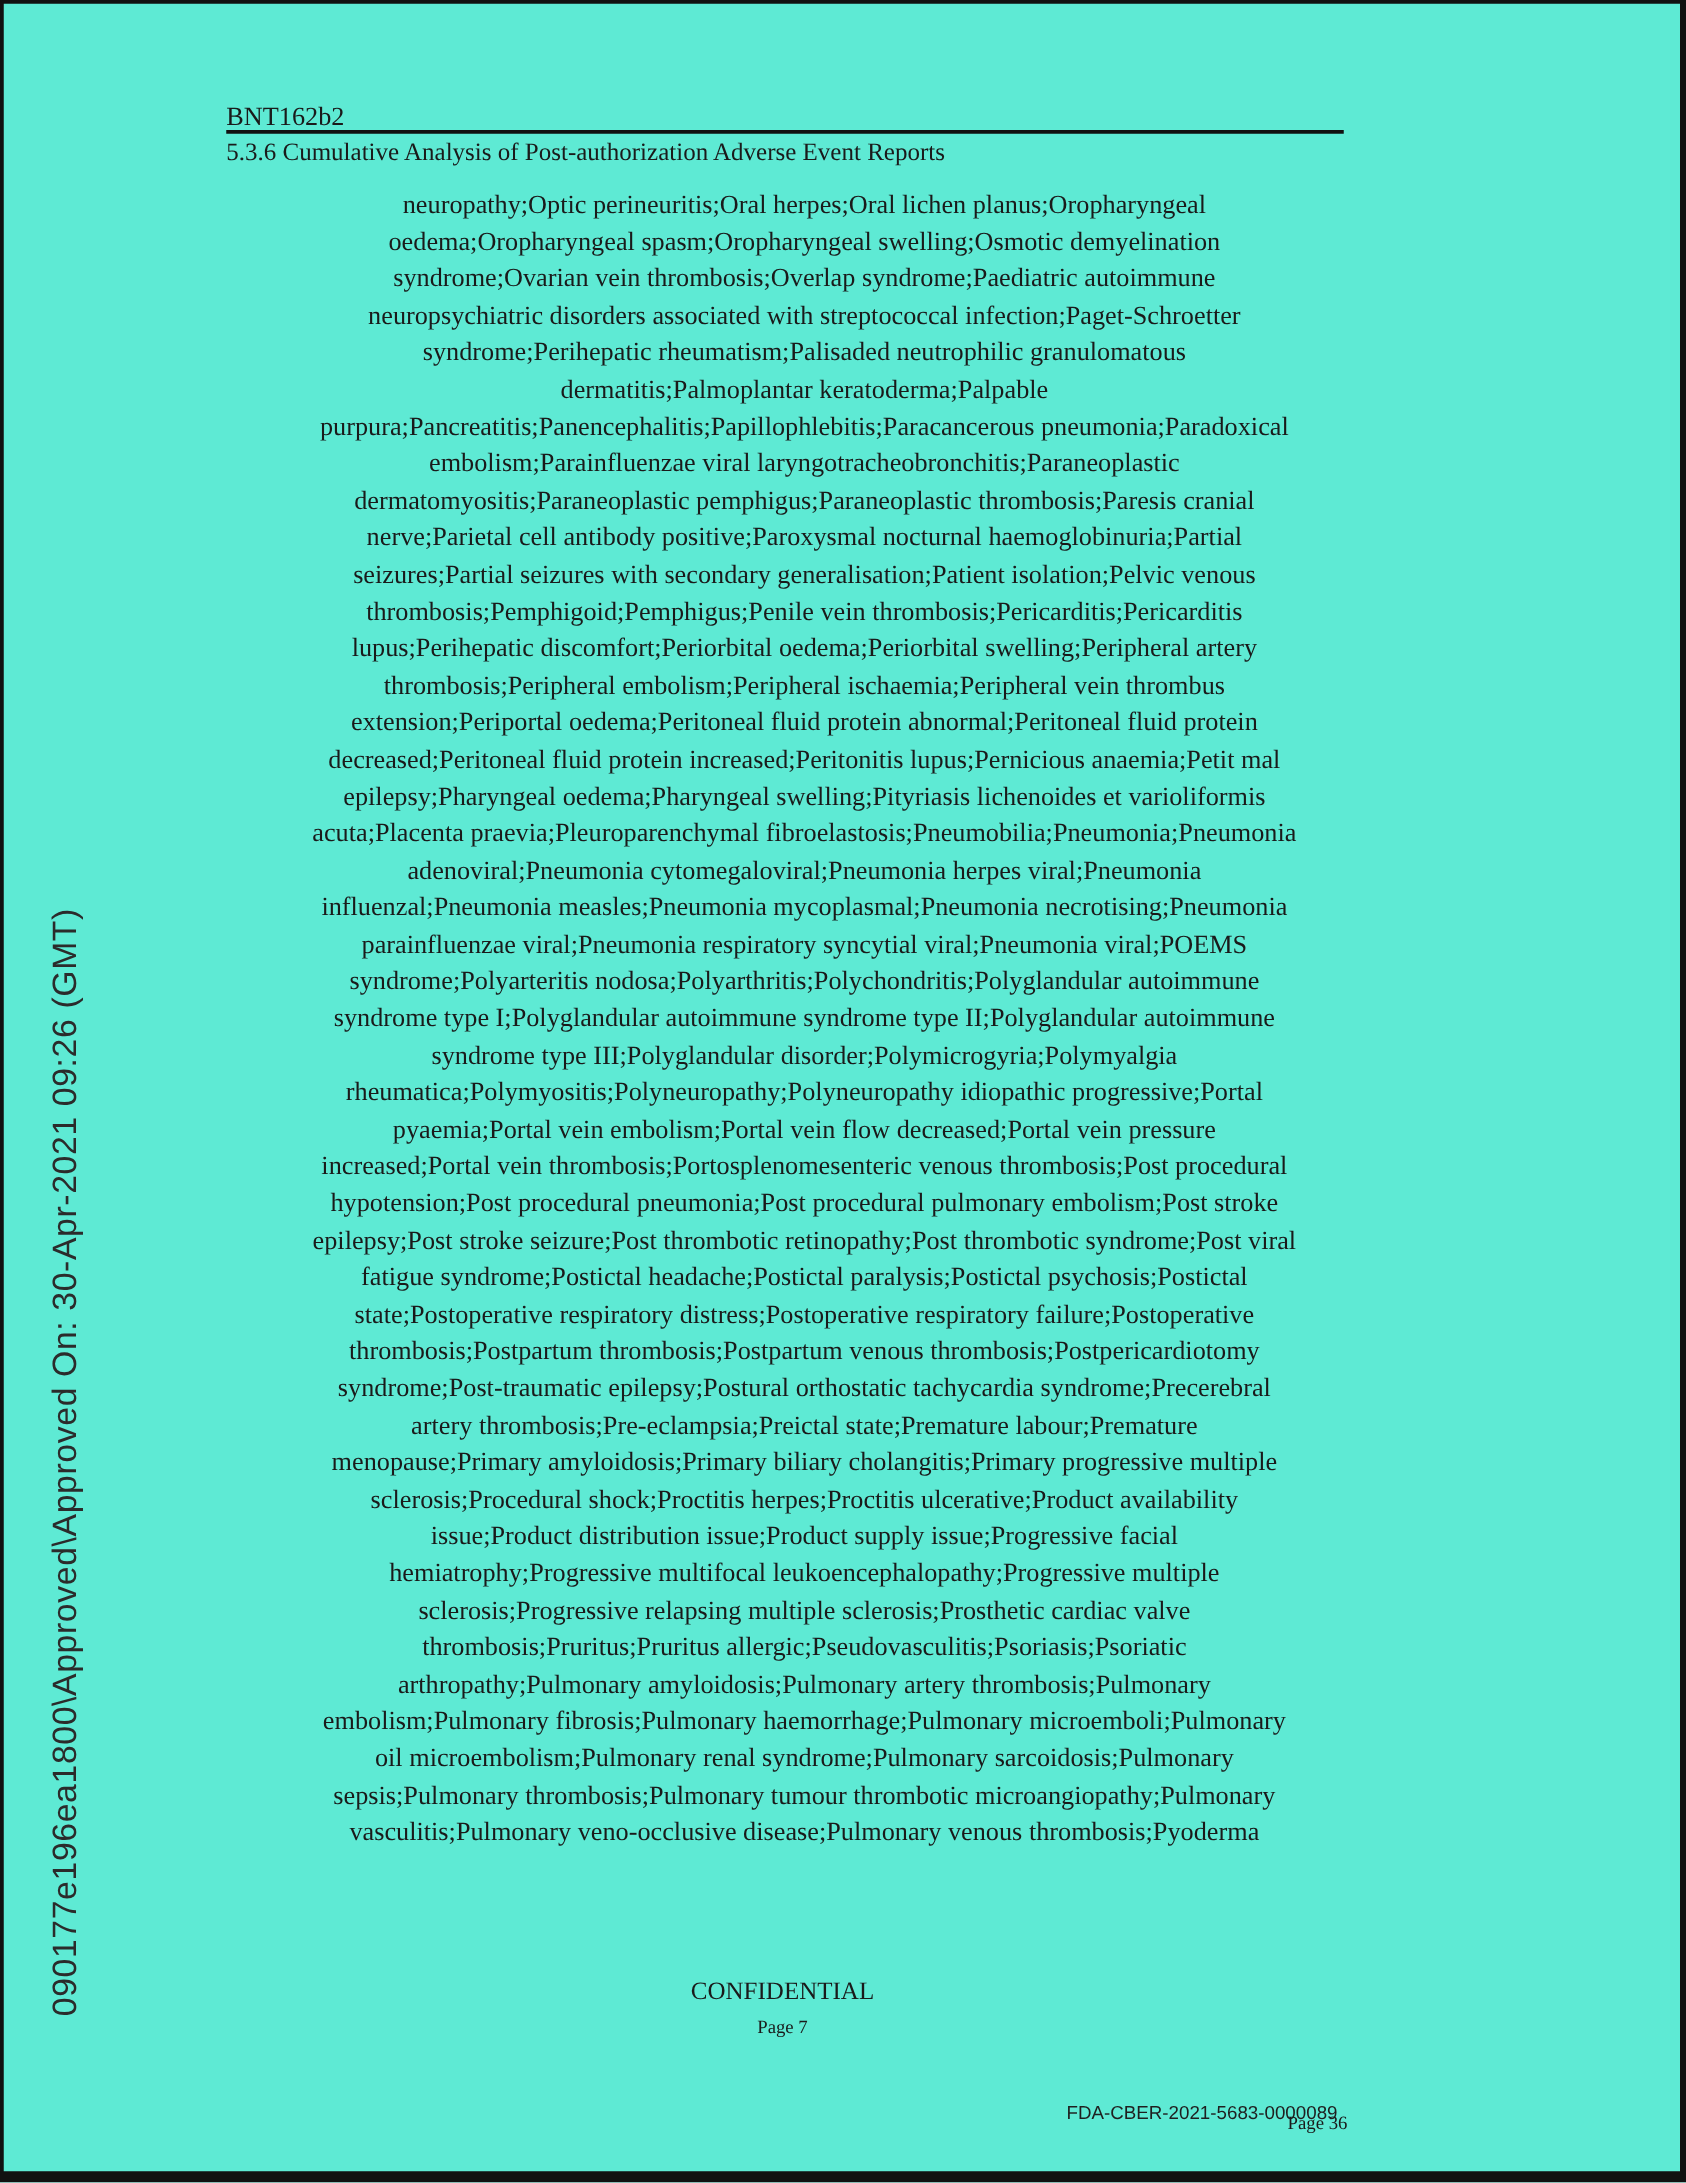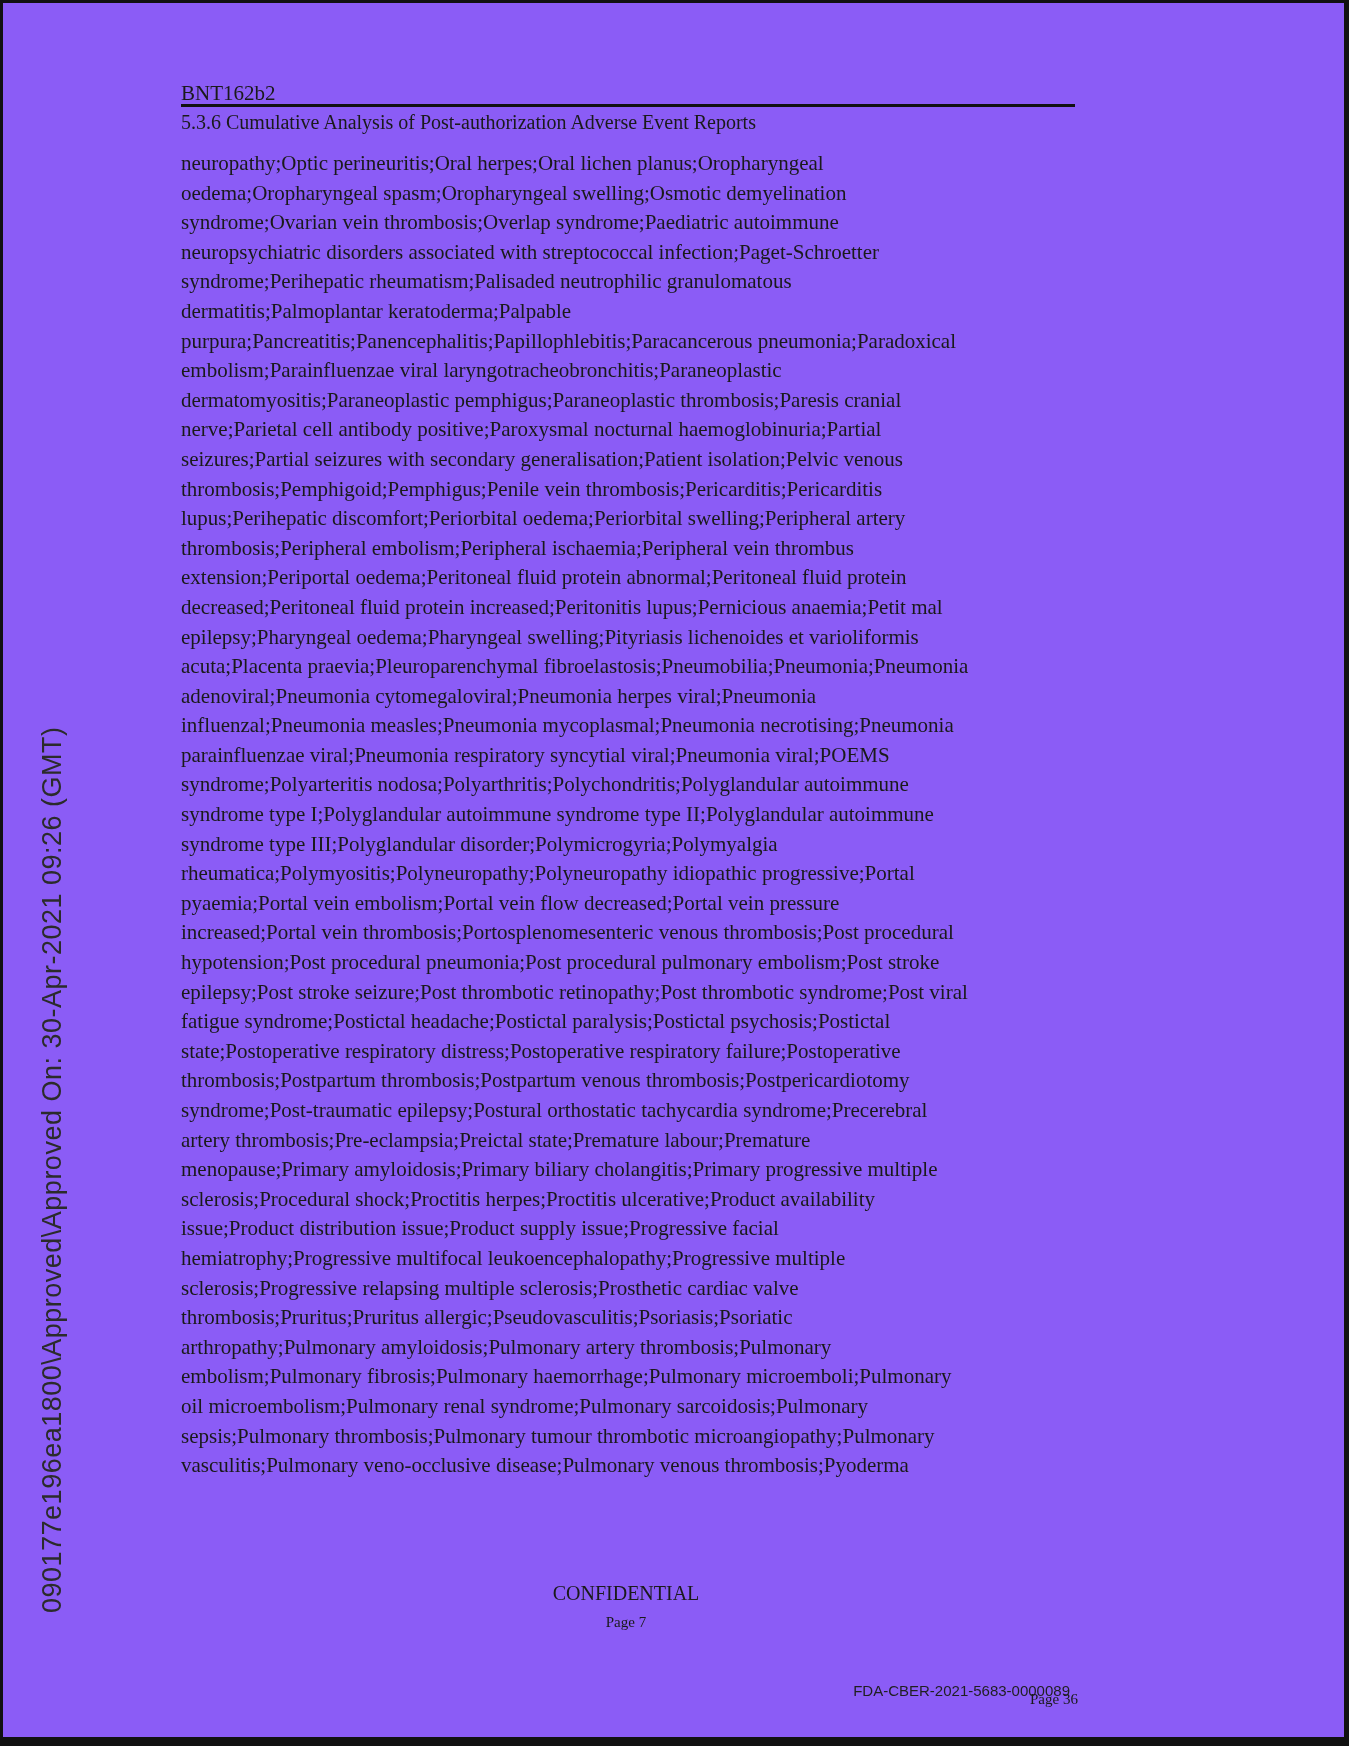--- a/index.html
+++ b/index.html
@@ -5,21 +5,21 @@
   html, body {
     margin: 0;
     padding: 0;
     background: #ffffff;
   }
   .page {
     position: relative;
     width: 1349px;
     height: 1746px;
     box-sizing: border-box;
-    background: #8b5cf6;
+    background: #5eead4;
     border: 3px solid #111111;
     border-right-width: 5px;
     border-bottom-width: 9px;
     overflow: hidden;
     font-family: "Liberation Serif", serif;
     color: #1a1a1a;
   }
   .doc-id {
     position: absolute;
     left: 178px;
@@ -47,20 +47,21 @@
   .body-text {
     position: absolute;
     left: 178px;
     top: 146px;
     width: 925px;
   }
   .body-line {
     font-size: 21px;
     line-height: 29.6px;
     white-space: nowrap;
+    text-align: center;
   }
   .watermark {
     position: absolute;
     left: 34px;
     top: 1610px;
     transform: rotate(-90deg);
     transform-origin: 0 0;
     font-family: "Liberation Sans", sans-serif;
     font-size: 27px;
     line-height: 30px;

